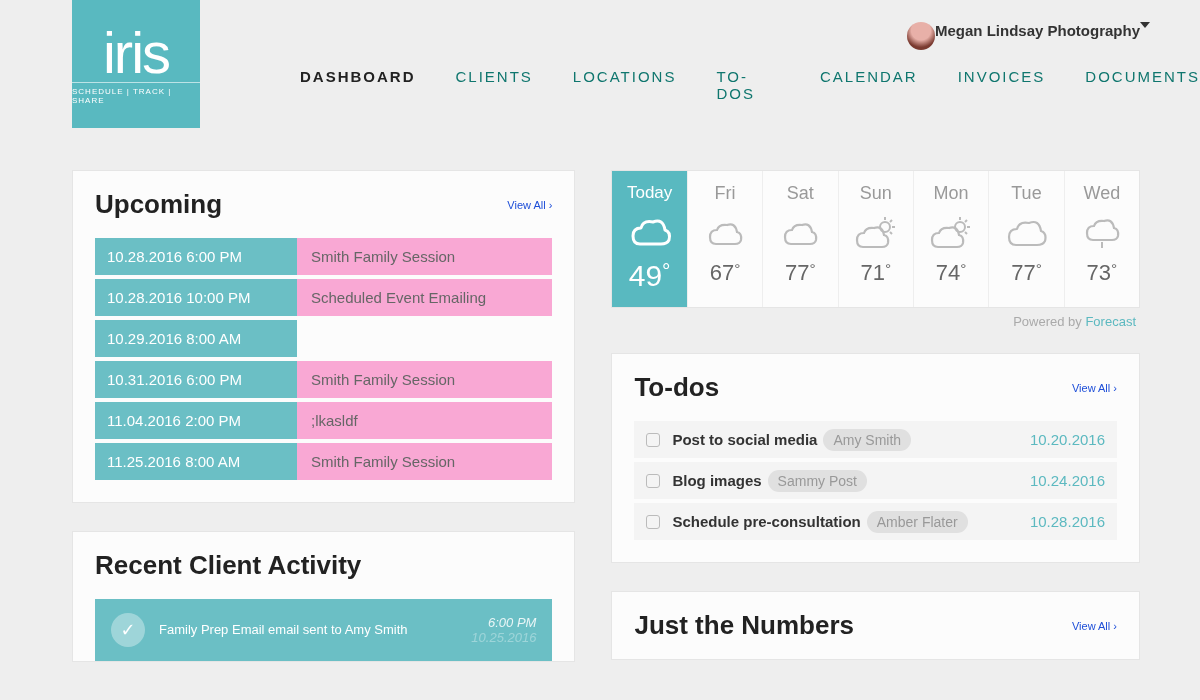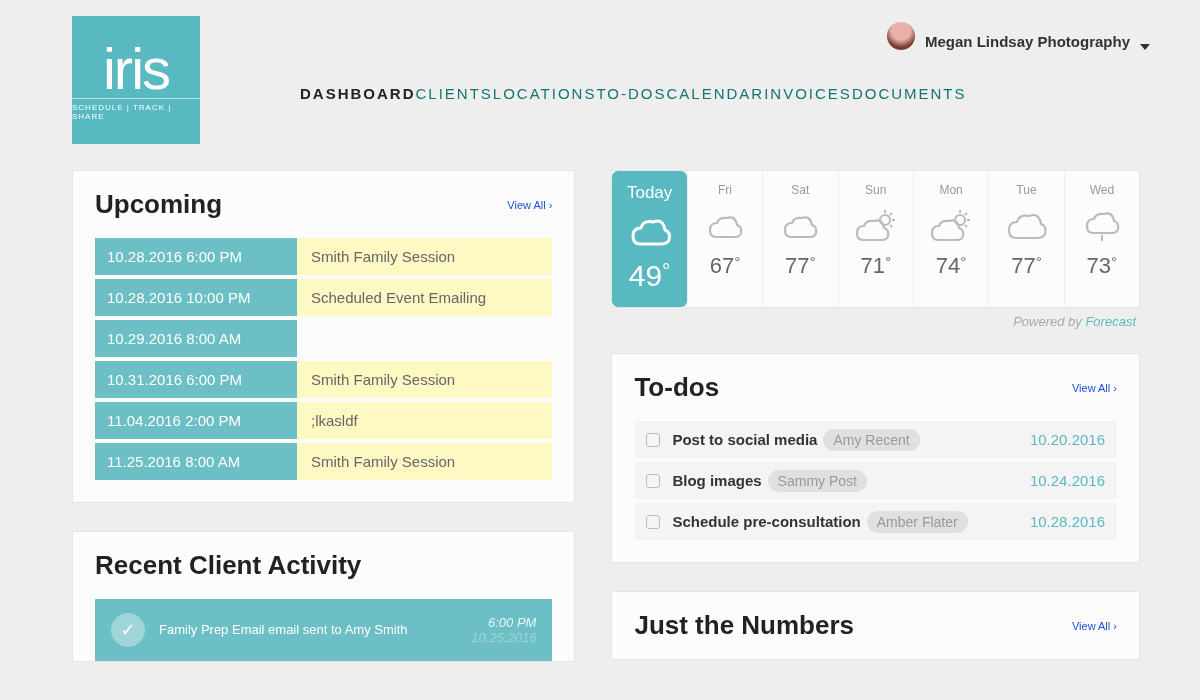--- a/index.html
+++ b/index.html
@@ -1,52 +1,52 @@
 <!DOCTYPE html>
 <html><head>
 <meta charset="utf-8">
 <style>
 * { margin: 0; padding: 0; box-sizing: border-box; font-family: -apple-system, "Helvetica Neue", Arial, sans-serif; }
 body { background: #eeeeee; width: 1200px; height: 700px; overflow: hidden; color: #333; }
-.header { display: flex; align-items: flex-start; padding: 16px 30px 0 72px; position: relative; height: 130px; }
+.header { display: flex; align-items: flex-start; padding: 0 30px 0 72px; position: relative; height: 130px; }
 .logo { width: 128px; height: 128px; background: #59b9c0; color: #fff; display: flex; flex-direction: column; align-items: center; justify-content: center; }
 .logo-main { font-size: 58px; font-weight: 300; letter-spacing: -2px; line-height: 1; }
 .logo-sub { font-size: 8px; letter-spacing: 1px; margin-top: 0; border-top: 1px solid rgba(255,255,255,.6); padding-top: 4px; }
-.nav { display: flex; position: absolute; bottom: 28px; left: 300px; }
+.nav { display: flex; gap: 40px; position: absolute; bottom: 28px; left: 300px; }
 .nav-item { font-size: 15px; letter-spacing: 2px; color: #0f766e; cursor: pointer; font-weight: 500; }
 .nav-item.active { color: #222; font-weight: 600; }
-.account { position: absolute; top: 22px; right: 50px; display: flex; align-items: flex-end; gap: 10px; cursor: pointer; font-weight: 600; font-size: 15px; }
+.account { position: absolute; top: 22px; right: 50px; display: flex; align-items: flex-start; cursor: pointer; font-weight: 600; font-size: 15px; }
 .avatar { width: 28px; height: 28px; border-radius: 50%; background: radial-gradient(circle at 50% 30%, #e8b0a8 40%, #7a3a30 70%); }
 .caret { width: 0; height: 0; border-left: 5px solid transparent; border-right: 5px solid transparent; border-top: 6px solid #333; }
 .main { display: flex; gap: 36px; padding: 40px 60px 0 72px; }
 .col { flex: 1; min-width: 0; }
 .col-right { flex: 1.05; }
 .panel { background: #fcfcfc; border: 1px solid #e5e5e5; padding: 18px 22px; margin-bottom: 28px; }
 .panel-head { display: flex; justify-content: space-between; align-items: center; margin-bottom: 18px; }
 .panel-title { font-size: 26px; font-weight: 600; color: #222; }
 .viewall { color: #1d4ed8; font-size: 11px; cursor: pointer; font-weight: 500; }
 .viewall::after { content: " ›"; }
 .up-row { display: flex; margin-bottom: 4px; }
 .up-date { background: #6bbfc5; color: #fff; padding: 10px 12px; font-size: 15px; width: 202px; font-weight: 500; }
-.up-title { background: #fef9c3; color: #666; padding: 10px 14px; font-size: 15px; flex: 1; font-weight: 500; }
+.up-title { background: #f9a8d4; color: #666; padding: 10px 14px; font-size: 15px; flex: 1; font-weight: 500; }
 .activity { background: #6bbfc5; color: #fff; display: flex; align-items: center; padding: 14px 16px; gap: 14px; }
 .act-check { width: 34px; height: 34px; border-radius: 50%; background: rgba(255,255,255,.35); display: flex; align-items: center; justify-content: center; font-size: 18px; }
 .act-text { flex: 1; font-size: 13px; font-weight: 500; line-height: 1.3; }
 .act-meta { text-align: right; font-size: 13px; font-style: italic; color: rgba(255,255,255,.85); }
 .weather { display: flex; background: #fcfcfc; border: 1px solid #e5e5e5; margin-bottom: 6px; }
 .wday { flex: 1; text-align: center; padding: 12px 4px 14px; border-left: 1px solid #eee; }
 .wday:first-child { border-left: none; }
-.wday.today { background: #59b9c0; color: #fff; border-radius: 6px; }
-.wlbl { font-size: 12px; color: #999; font-weight: 500; margin-bottom: 6px; }
+.wday.today { background: #59b9c0; color: #fff; }
+.wlbl { font-size: 18px; color: #999; font-weight: 500; margin-bottom: 6px; }
 .today .wlbl { color: #fff; font-size: 17px; }
 .wicon { height: 50px; display: flex; align-items: center; justify-content: center; }
 .wtemp { font-size: 22px; font-weight: 500; color: #666; }
 .today .wtemp { color: #fff; font-size: 30px; }
 .deg::after { content: "°"; font-size: .7em; vertical-align: top; }
-.powered { text-align: right; font-size: 13px; color: #aaa; font-style: italic; margin-bottom: 24px; padding-right: 4px; }
+.powered { text-align: right; font-size: 13px; color: #aaa; margin-bottom: 24px; padding-right: 4px; }
 .powered a { color: #5cb9c0; text-decoration: none; }
 .todo-row { display: flex; align-items: center; background: #f4f4f4; padding: 10px 12px; margin-bottom: 4px; gap: 12px; }
 .todo-cb { width: 14px; height: 14px; border: 1.5px solid #bbb; border-radius: 3px; cursor: pointer; flex-shrink: 0; }
 .todo-text { flex: 1; font-size: 15px; color: #333; font-weight: 600; }
 .todo-client { background: #e0e0e0; color: #999; padding: 3px 10px; border-radius: 12px; font-size: 14px; margin-left: 6px; font-weight: 500; }
 .todo-date { color: #5cb9c0; font-size: 15px; font-weight: 500; }
 svg { display: block; }
 </style>
 </head>
 <body>
@@ -207,21 +207,21 @@
     </div>
 
     <div class="panel">
       <div class="panel-head">
         <div class="panel-title">To-dos</div>
         <div class="viewall">View All</div>
       </div>
       <div id="todo-list">
           <div class="todo-row">
             <div class="todo-cb"></div>
-            <div class="todo-text">Post to social media<span class="todo-client">Amy Recent</span></div>
+            <div class="todo-text">Post to social media<span class="todo-client">Amy Smith</span></div>
             <div class="todo-date">10.20.2016</div>
           </div>
           <div class="todo-row">
             <div class="todo-cb"></div>
             <div class="todo-text">Blog images<span class="todo-client">Sammy Post</span></div>
             <div class="todo-date">10.24.2016</div>
           </div>
           <div class="todo-row">
             <div class="todo-cb"></div>
             <div class="todo-text">Schedule pre-consultation<span class="todo-client">Amber Flater</span></div>

